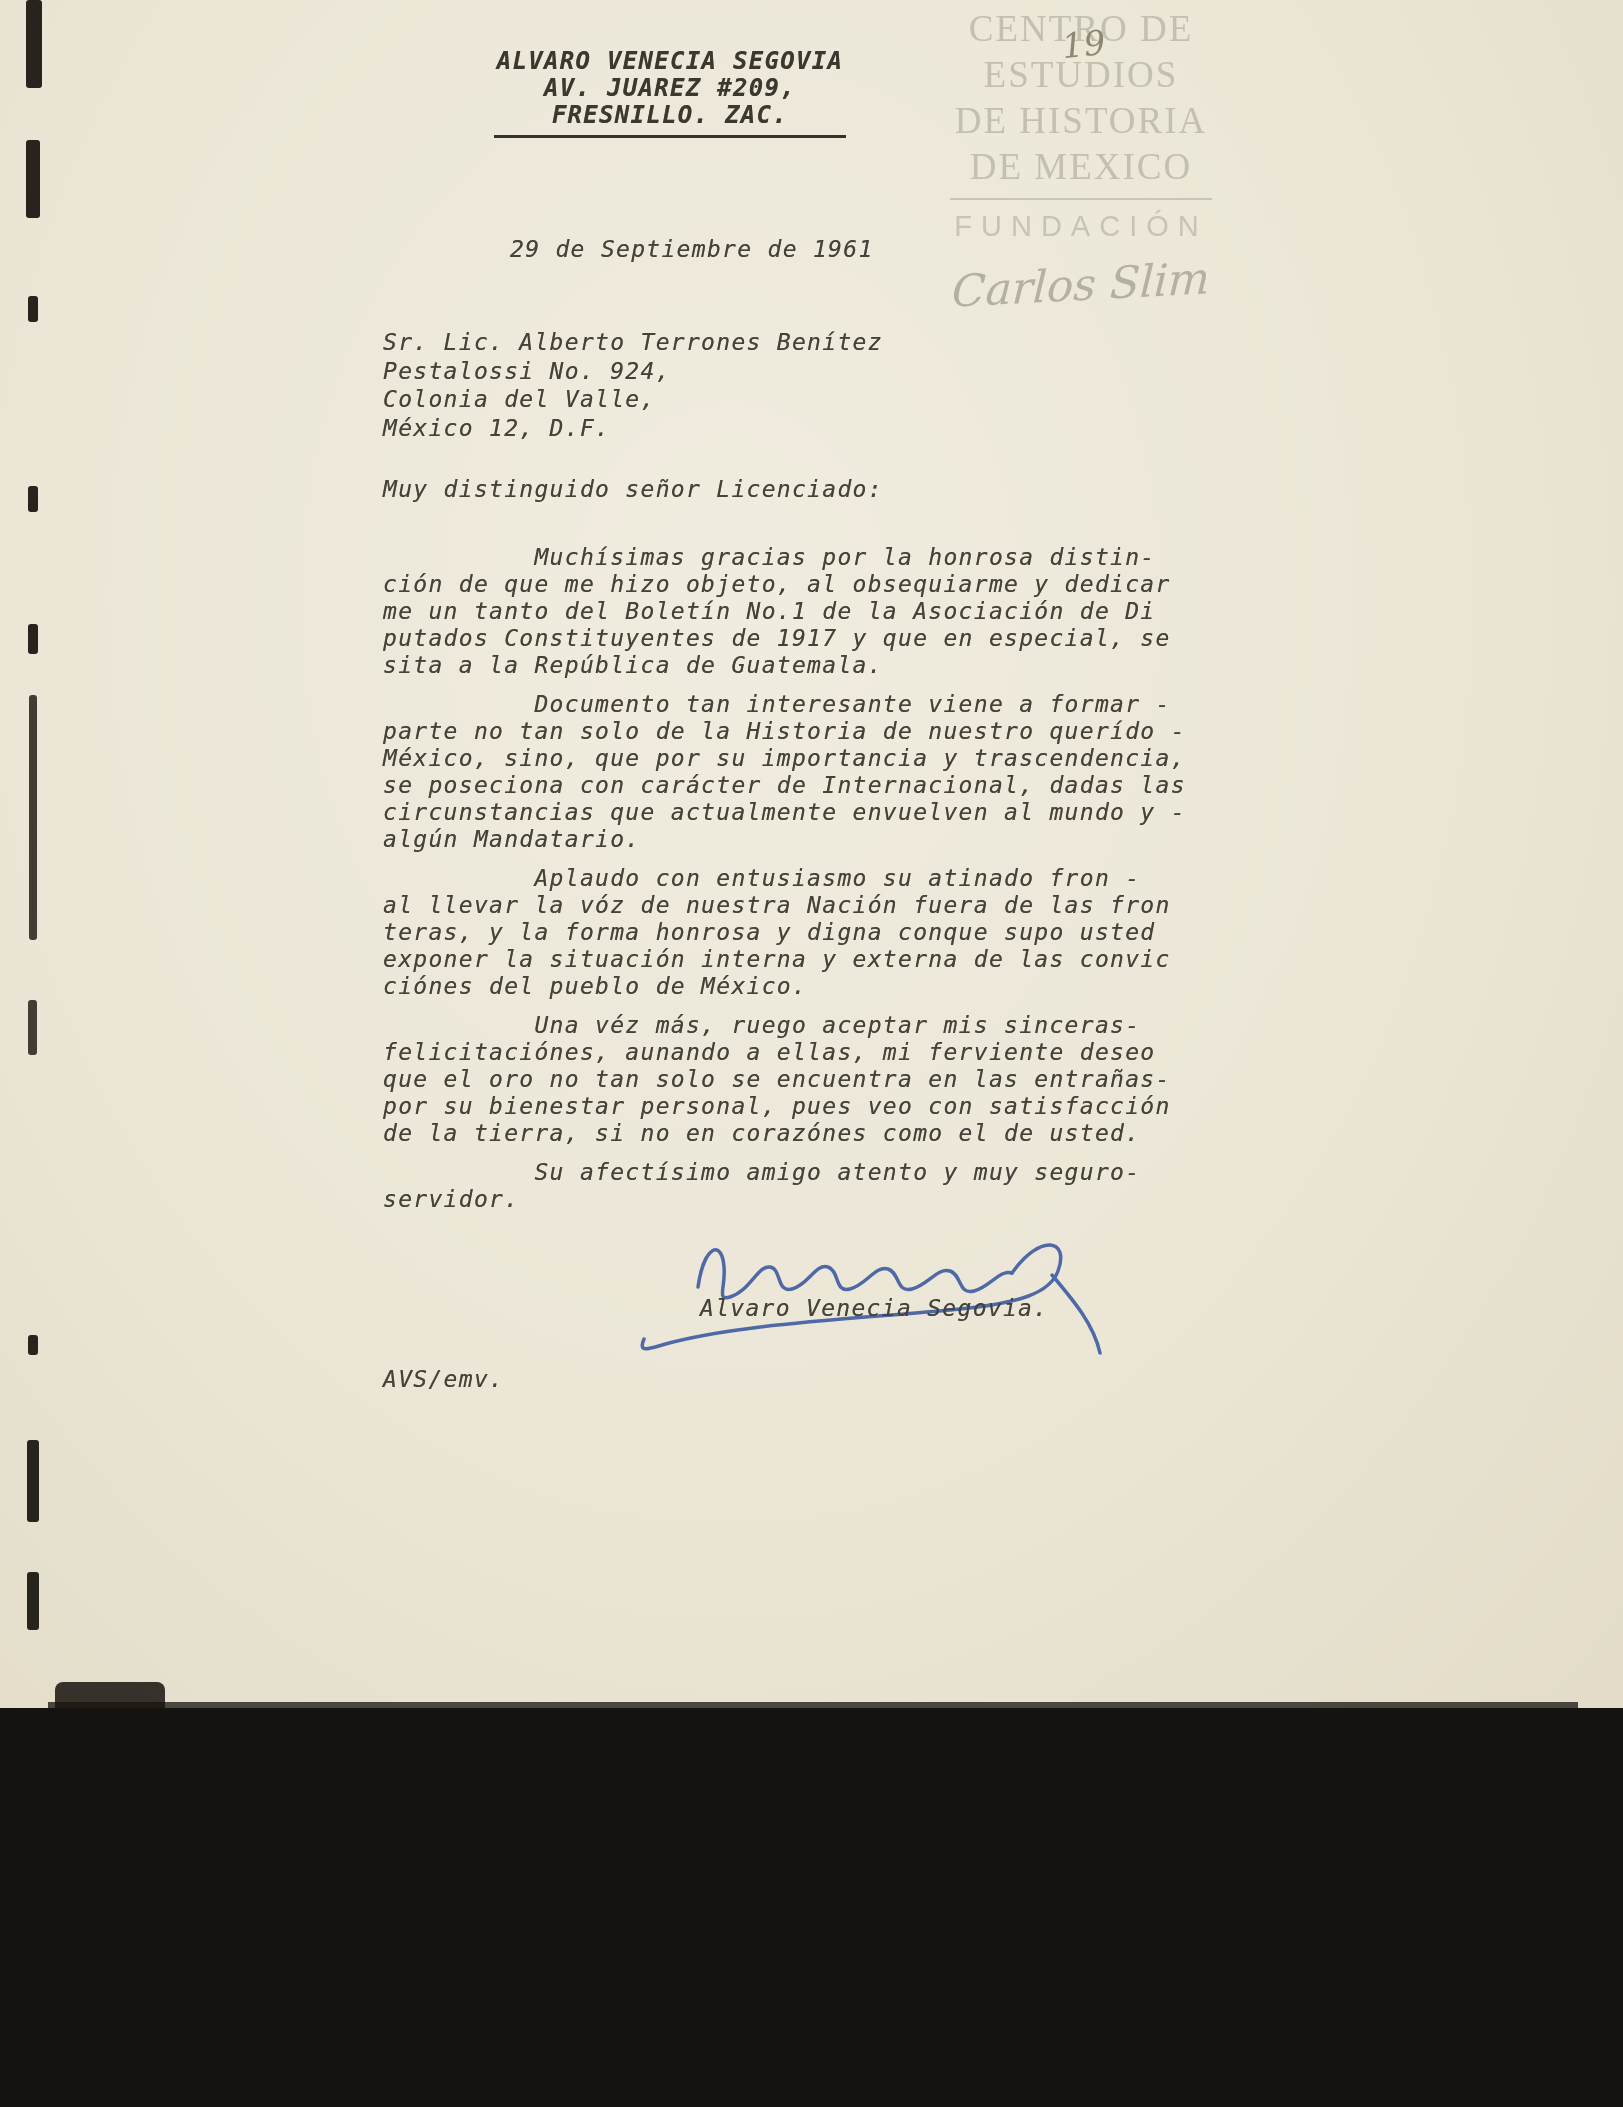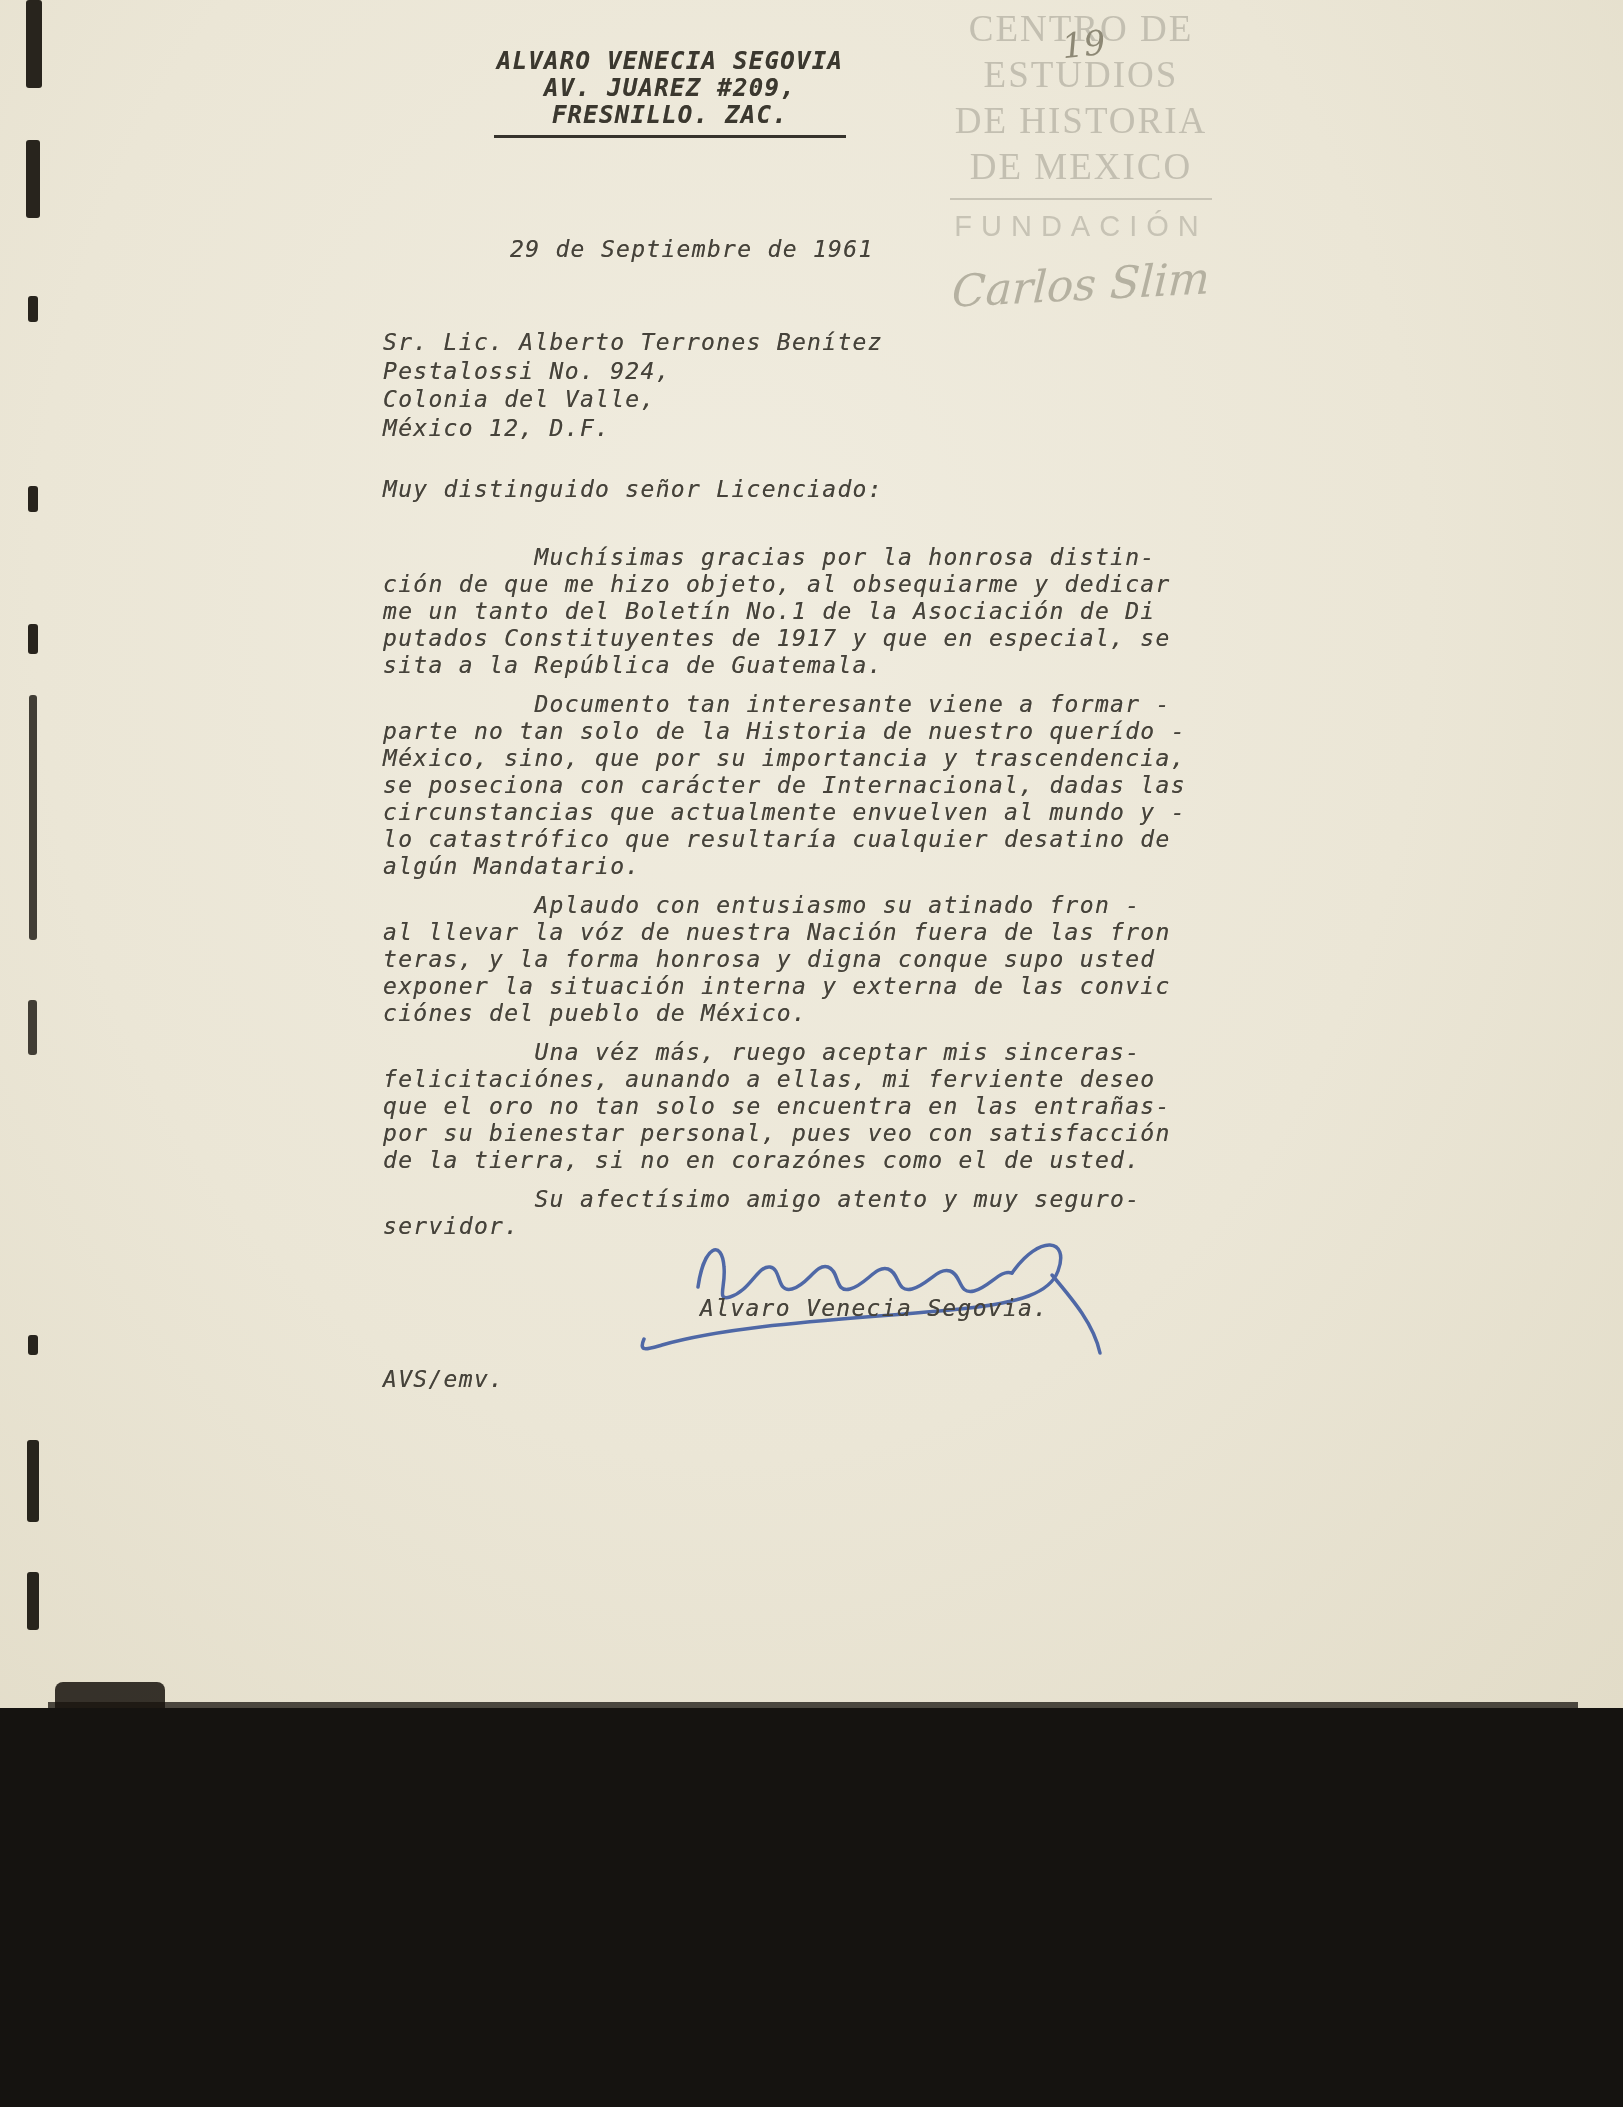--- a/index.html
+++ b/index.html
@@ -129,21 +129,20 @@
         <div class="line">me un tanto del Boletín No.1 de la Asociación de Di</div>
         <div class="line">putados Constituyentes de 1917 y que en especial, se</div>
         <div class="line">sita a la República de Guatemala.</div>
       </div>
     <div class="para">
         <div class="line">          Documento tan interesante viene a formar -</div>
         <div class="line">parte no tan solo de la Historia de nuestro querído -</div>
         <div class="line">México, sino, que por su importancia y trascendencia,</div>
         <div class="line">se poseciona con carácter de Internacional, dadas las</div>
         <div class="line">circunstancias que actualmente envuelven al mundo y -</div>
-        <div class="line">lo catastrófico que resultaría cualquier desatino de</div>
         <div class="line">algún Mandatario.</div>
       </div>
     <div class="para">
         <div class="line">          Aplaudo con entusiasmo su atinado fron -</div>
         <div class="line">al llevar la vóz de nuestra Nación fuera de las fron</div>
         <div class="line">teras, y la forma honrosa y digna conque supo usted</div>
         <div class="line">exponer la situación interna y externa de las convic</div>
         <div class="line">ciónes del pueblo de México.</div>
       </div>
     <div class="para">

